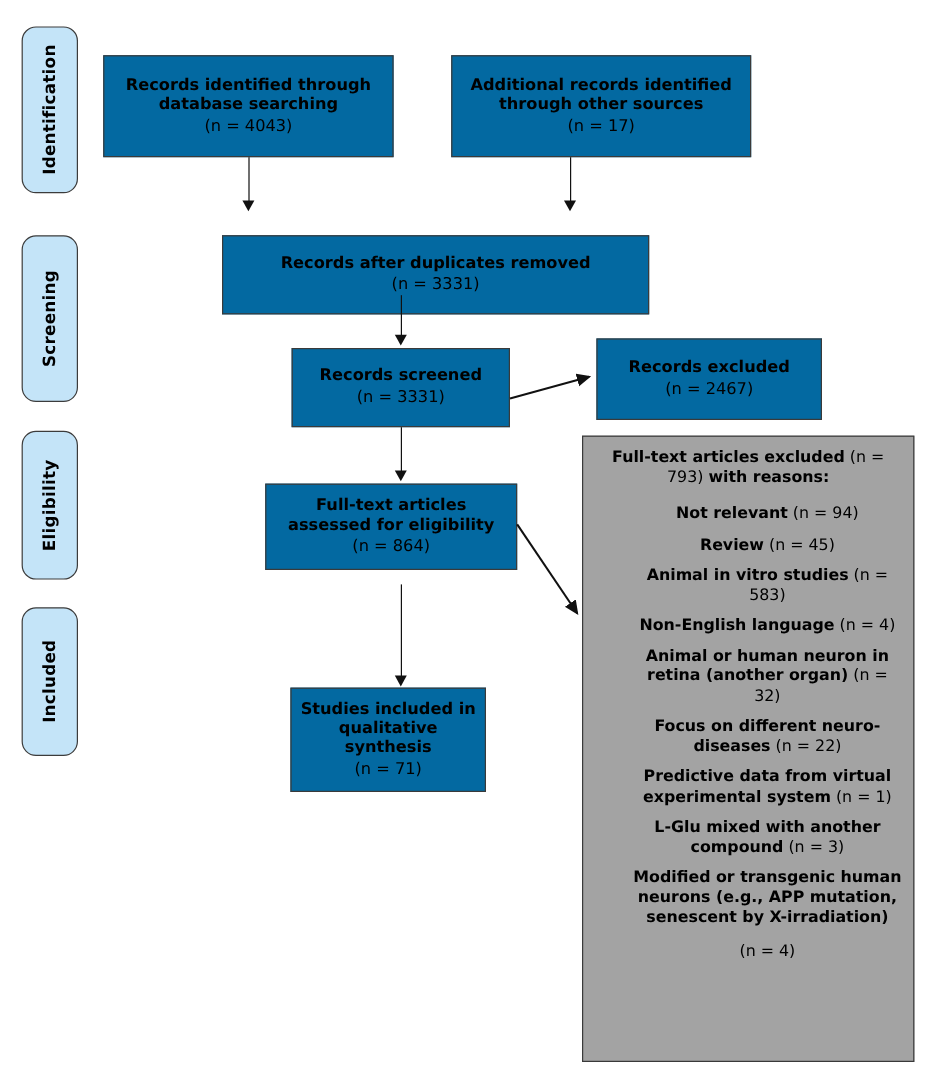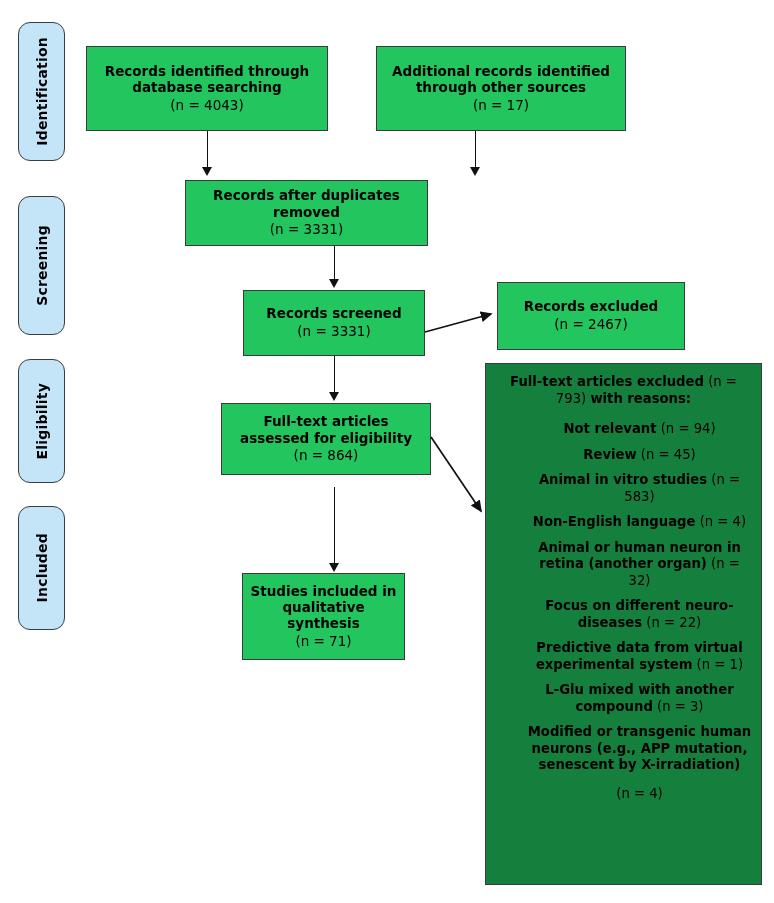--- a/index.html
+++ b/index.html
@@ -36,21 +36,21 @@
     font-weight: bold;
     color: #000000;
     letter-spacing: 0.2px;
     white-space: nowrap;
     line-height: 1;
   }
 
   
   .flow-box {
     position: absolute;
-    background: #22c55e;
+    background: #0369a1;
     border: 1.7px solid #3a3a3a;
     box-sizing: border-box;
     display: flex;
     flex-direction: column;
     align-items: center;
     justify-content: center;
     text-align: center;
     padding: 4px 6px;
   }
   .flow-box .bx-title {
@@ -63,21 +63,21 @@
     font-size: 13.5px;
     font-weight: normal;
     color: #000;
     line-height: 1.3;
     margin-top: 1px;
   }
 
   
   .reasons-box {
     position: absolute;
-    background: #15803d;
+    background: #a3a3a3;
     border: 1.7px solid #3a3a3a;
     box-sizing: border-box;
     padding: 10px 9px 8px 9px;
     text-align: center;
   }
   .reasons-box .rs-head {
     font-size: 13.2px;
     line-height: 1.25;
     color: #000;
     margin-bottom: 14px;
@@ -141,21 +141,21 @@
     <div class="bx-title">Additional records identified through other sources</div>
     <div class="bx-count">(n = 17)</div>
   </div>
 
   <div class="vline" style="left:207px; top:131px; height:38px;"></div>
   <div class="arrowhead-down" style="left:201.5px; top:167px;"></div>
 
   <div class="vline" style="left:475px; top:131px; height:38px;"></div>
   <div class="arrowhead-down" style="left:469.5px; top:167px;"></div>
 
-  <div class="flow-box" style="left:185px; top:180px; width:243px; height:66px;">
+  <div class="flow-box" style="left:185px; top:196px; width:356px; height:66px;">
     <div class="bx-title">Records after duplicates removed</div>
     <div class="bx-count">(n = 3331)</div>
   </div>
 
   <div class="vline" style="left:334px; top:246px; height:35px;"></div>
   <div class="arrowhead-down" style="left:328.5px; top:279px;"></div>
 
   <div class="flow-box" style="left:243px; top:290px; width:182px; height:66px;">
     <div class="bx-title">Records screened</div>
     <div class="bx-count">(n = 3331)</div>

